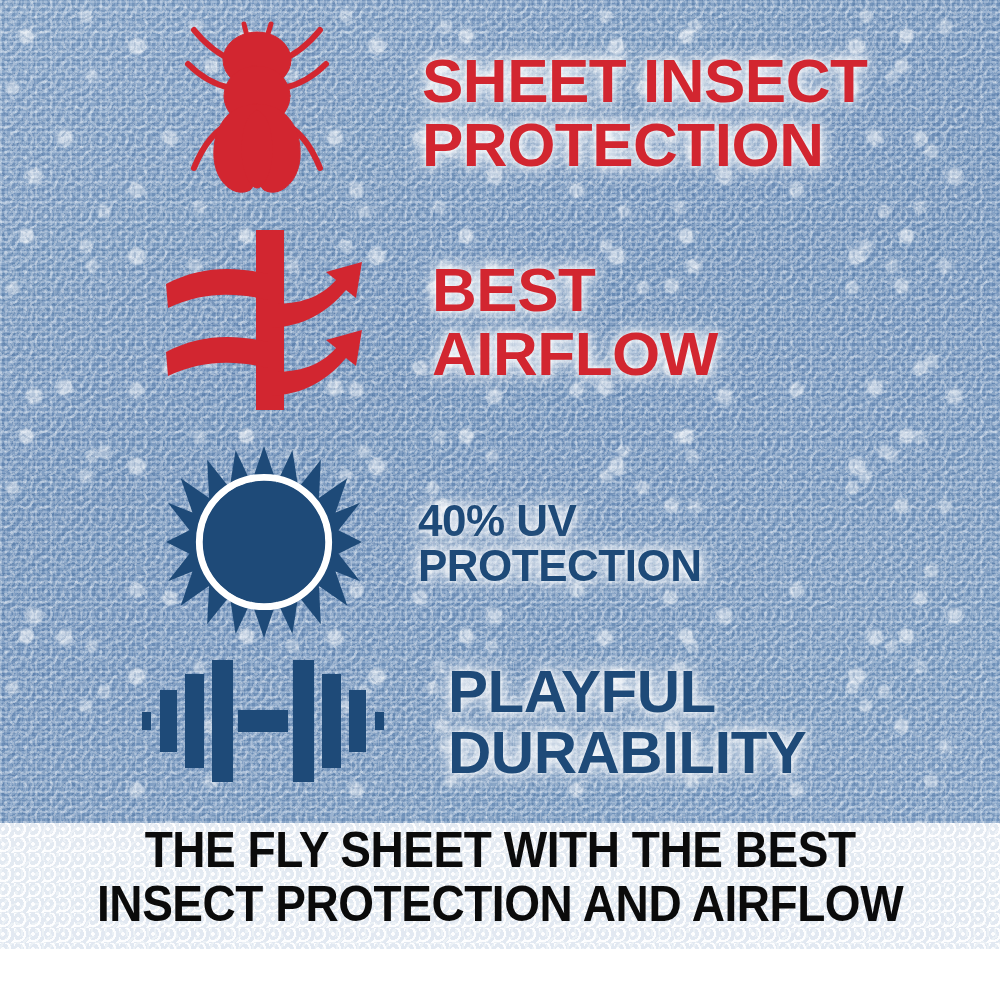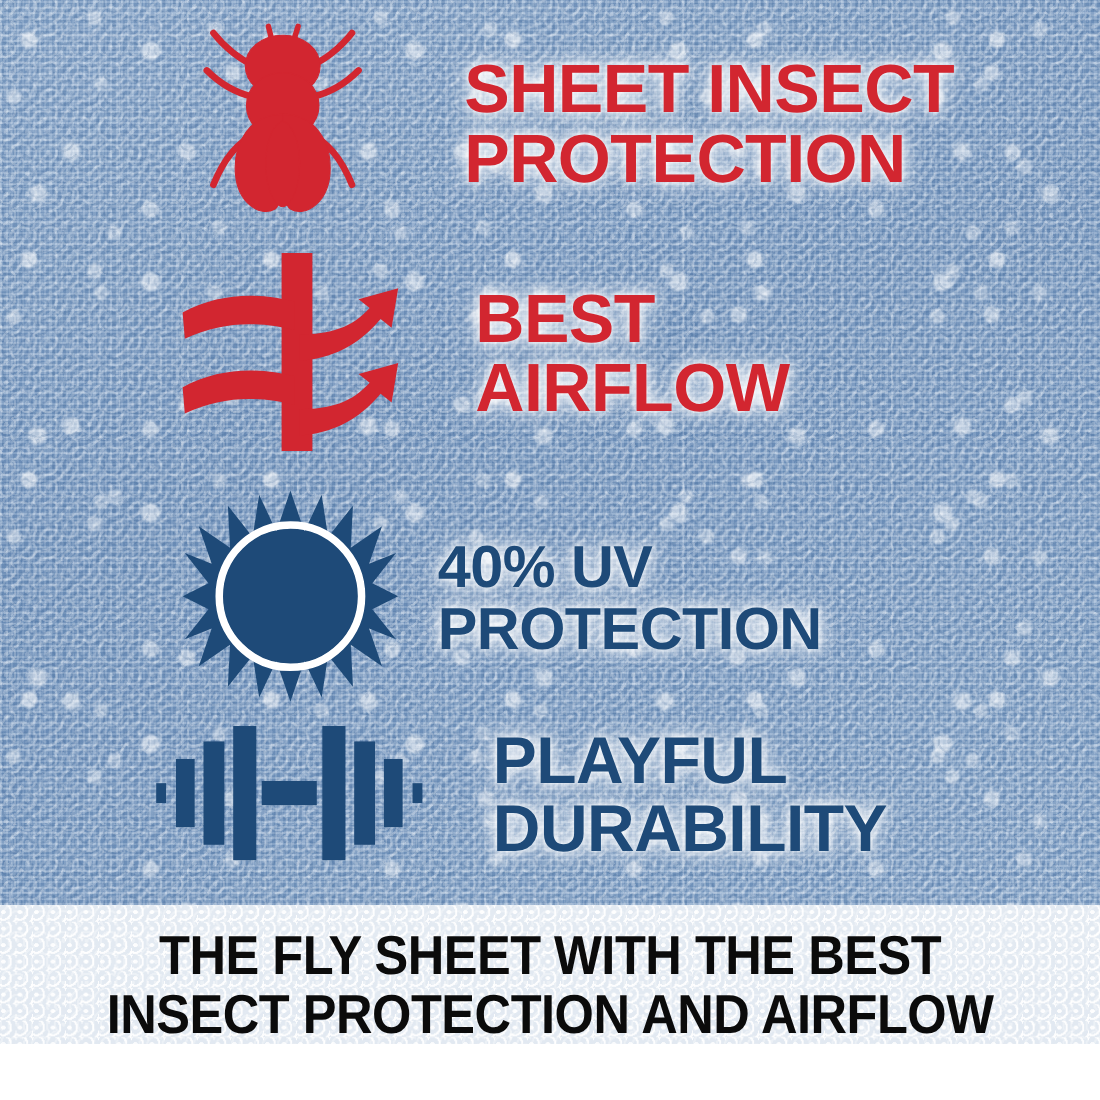--- a/index.html
+++ b/index.html
@@ -98,38 +98,38 @@
   }
 
   
   #row-insect    { left: 178px; top: 18px;  }
   #row-airflow   { left: 160px; top: 222px; }
   #row-uv        { left: 166px; top: 444px; }
   #row-durability{ left: 140px; top: 650px; }
 
   #row-insect    .label { font-size: 62px; margin-left: 84px; }
   #row-airflow   .label { font-size: 62px; margin-left: 62px; }
-  #row-uv        .label { font-size: 54px; margin-left: 36px; }
+  #row-uv        .label { font-size: 44px; margin-left: 56px; }
   #row-durability.feature .label { font-size: 60px; margin-left: 62px; }
 
   
   .banner {
     position: absolute;
     left: 0;
     top: 823px;
     width: 1000px;
     height: 126px;
     background-color: #eef2f7;
     background-image:
       repeating-radial-gradient(circle at 20% 40%, rgba(255,255,255,.9) 0 2px, rgba(223,231,240,.55) 2px 6px),
       repeating-radial-gradient(circle at 75% 70%, rgba(255,255,255,.8) 0 2px, rgba(226,233,241,.5) 2px 7px),
       linear-gradient(#eff3f8, #e9eef5);
     background-size: 15px 15px, 21px 19px, auto;
     display: flex;
-    align-items: flex-end;
+    align-items: flex-start;
     justify-content: center;
   }
   .banner-text {
     margin: 0;
     text-align: center;
     color: #0b0b0b;
     font-weight: bold;
     font-size: 50px;
     line-height: 1.08;
     letter-spacing: -0.5px;

